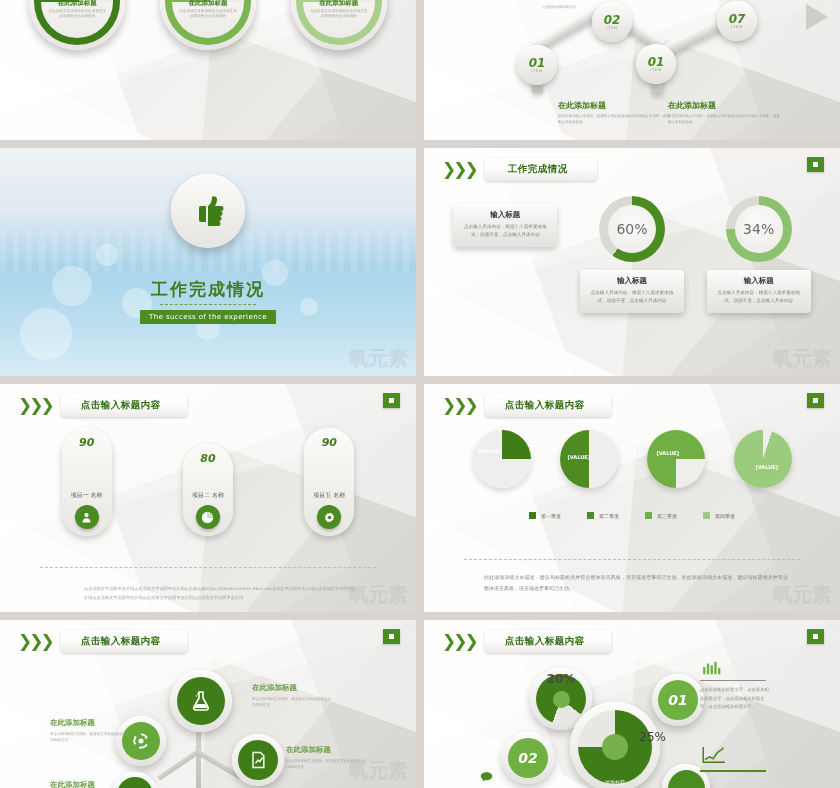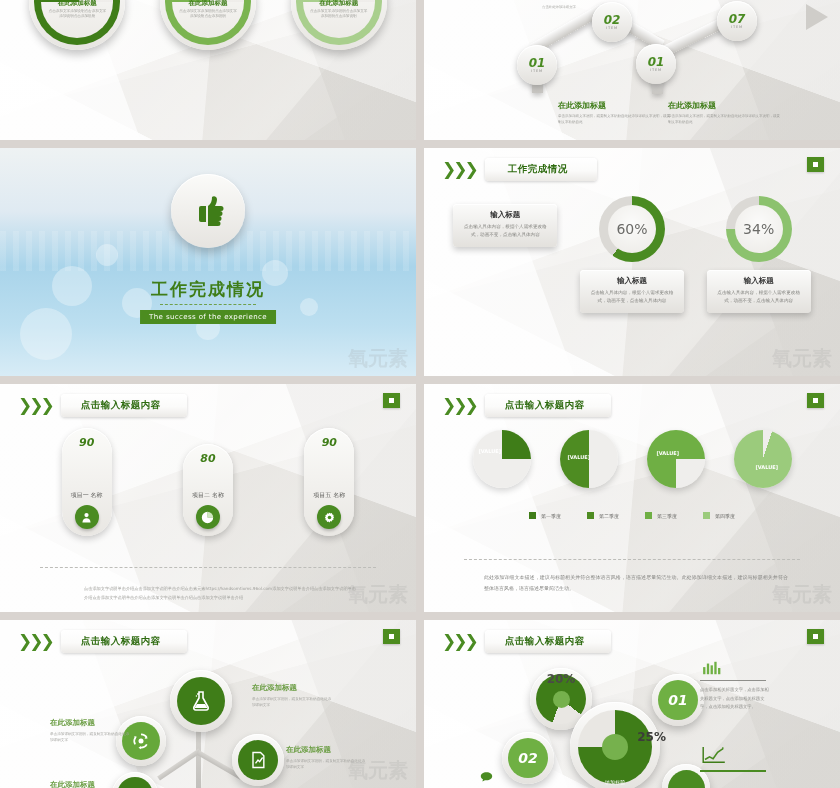--- a/index.html
+++ b/index.html
@@ -536,21 +536,21 @@
             <span class="core" style="width:50px;height:50px;background:conic-gradient(from 200deg,#3f7d18 0% 80%,#e9e7e3 80% 100%);position:relative;">
               <span style="position:absolute;width:17px;height:17px;border-radius:50%;background:#76b14d;"></span>
             </span>
             <span style="position:absolute;top:4px;left:50%;transform:translateX(-50%);font-size:12px;font-weight:bold;color:#4a4a47;">20%</span>
           </div>
 
           <div class="c8" style="left:146px;top:82px;width:90px;height:90px;">
             <span class="core" style="width:74px;height:74px;background:conic-gradient(from 0deg,#3f7d18 0% 75%,#e9e7e3 75% 100%);position:relative;">
               <span style="position:absolute;width:26px;height:26px;border-radius:50%;background:#76b14d;"></span>
             </span>
-            <span style="position:absolute;right:-6px;top:28px;font-size:12px;font-weight:bold;color:#3c3c3a;">25%</span>
+            <span style="position:absolute;right:-6px;top:28px;font-size:12px;font-weight:normal;color:#3c3c3a;">25%</span>
             <span style="position:absolute;bottom:7px;left:50%;transform:translateX(-50%);font-size:5px;color:#fff;">填加标题</span>
           </div>
 
           <div class="c8" style="left:228px;top:54px;width:52px;height:52px;">
             <span class="core" style="width:40px;height:40px;background:#6fb043;font-size:14px;">01</span>
           </div>
 
           <div class="c8" style="left:78px;top:112px;width:52px;height:52px;">
             <span class="core" style="width:40px;height:40px;background:#6fb043;font-size:14px;">02</span>
           </div>

